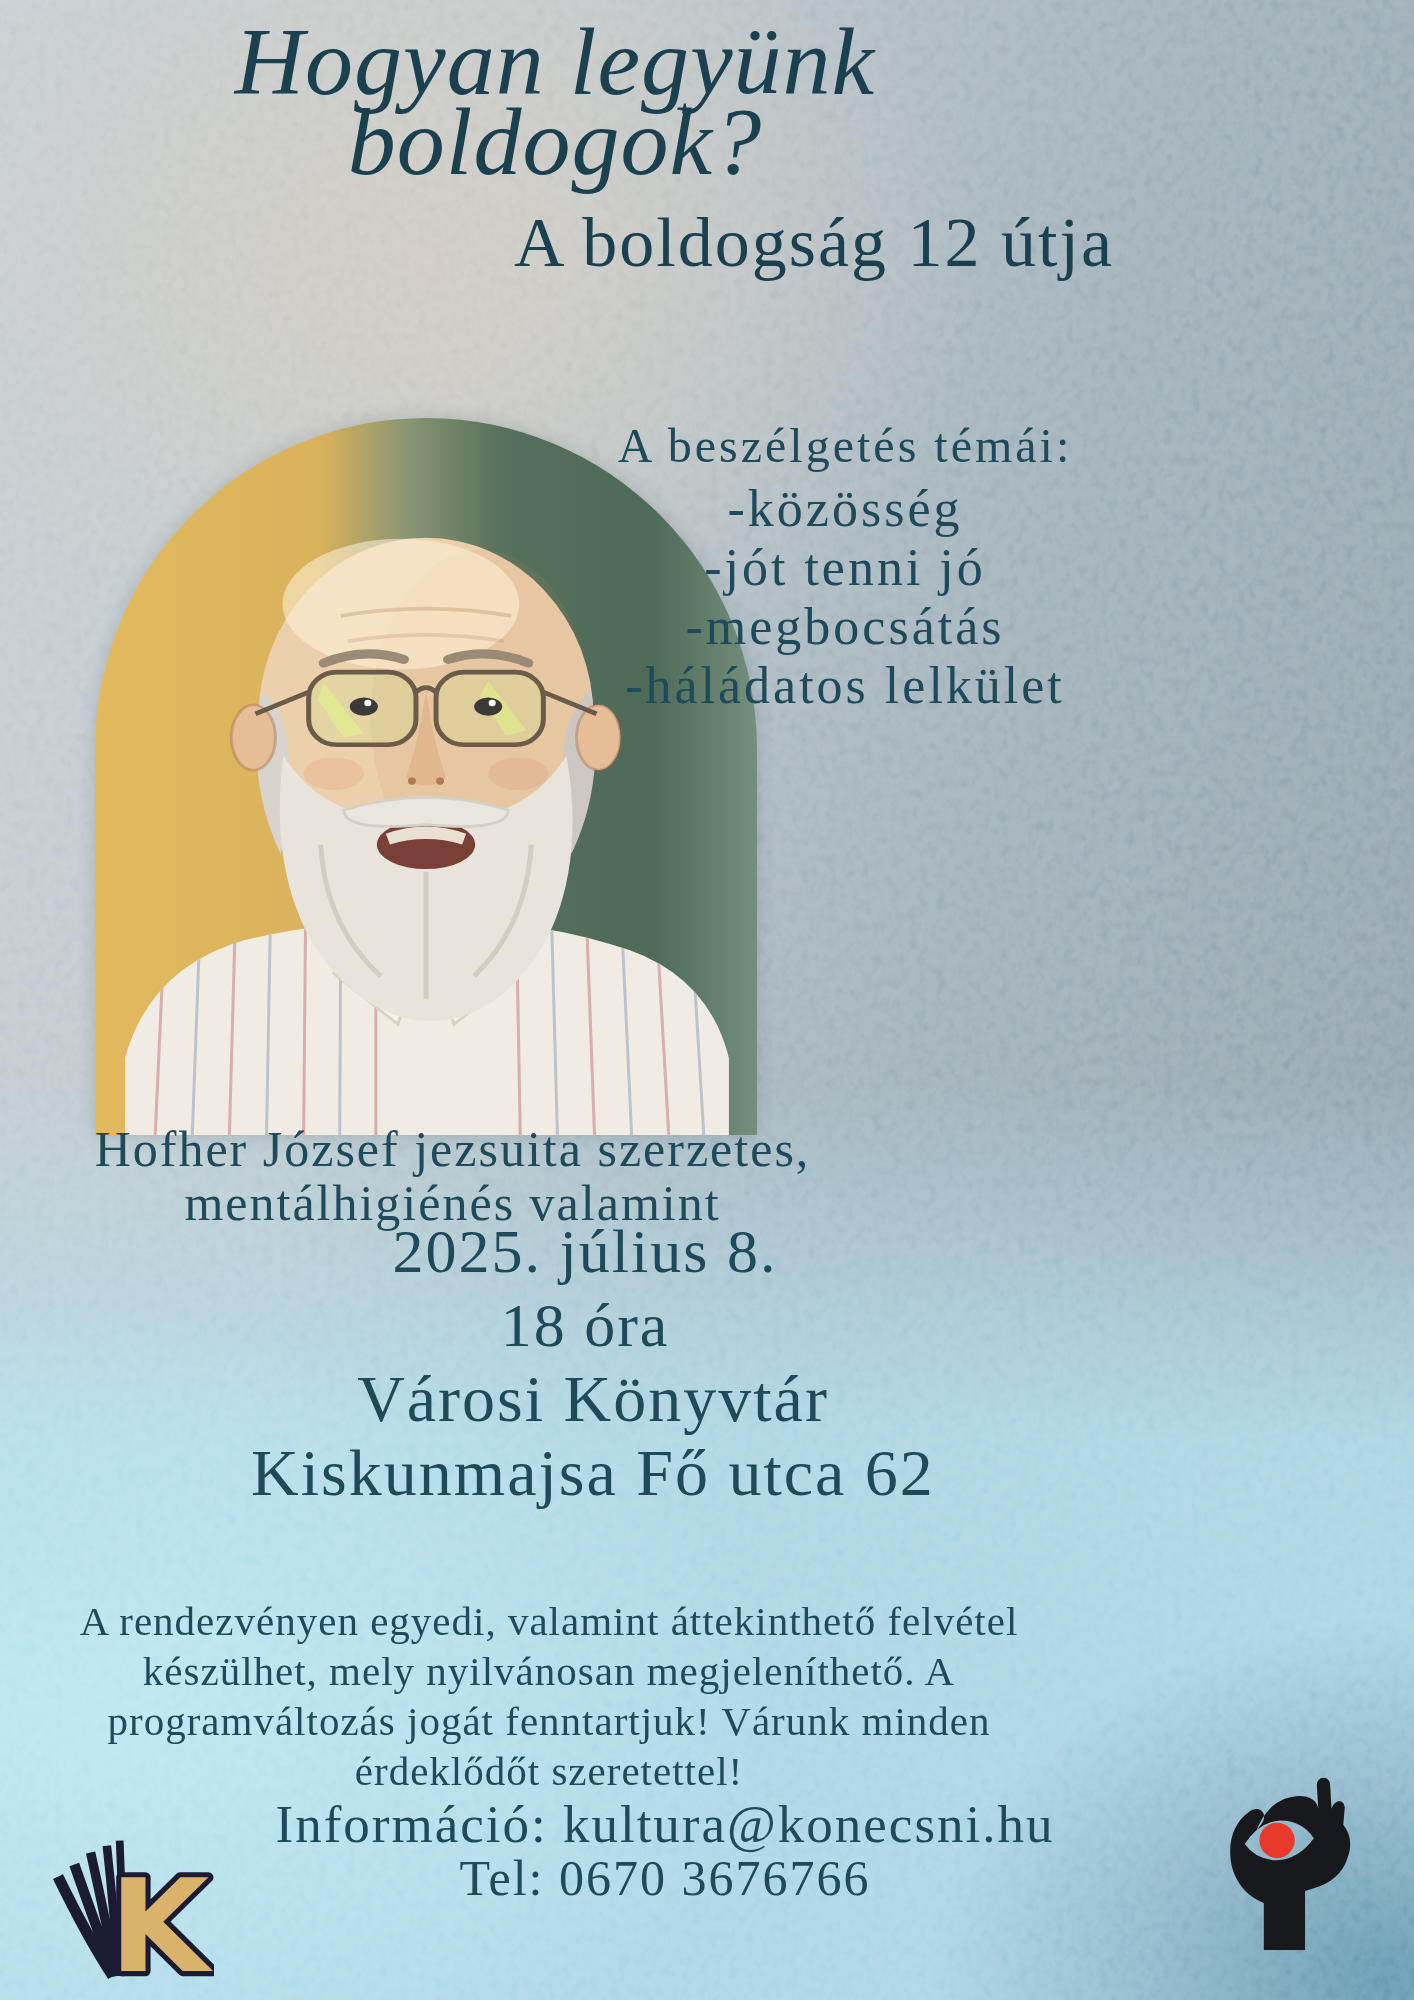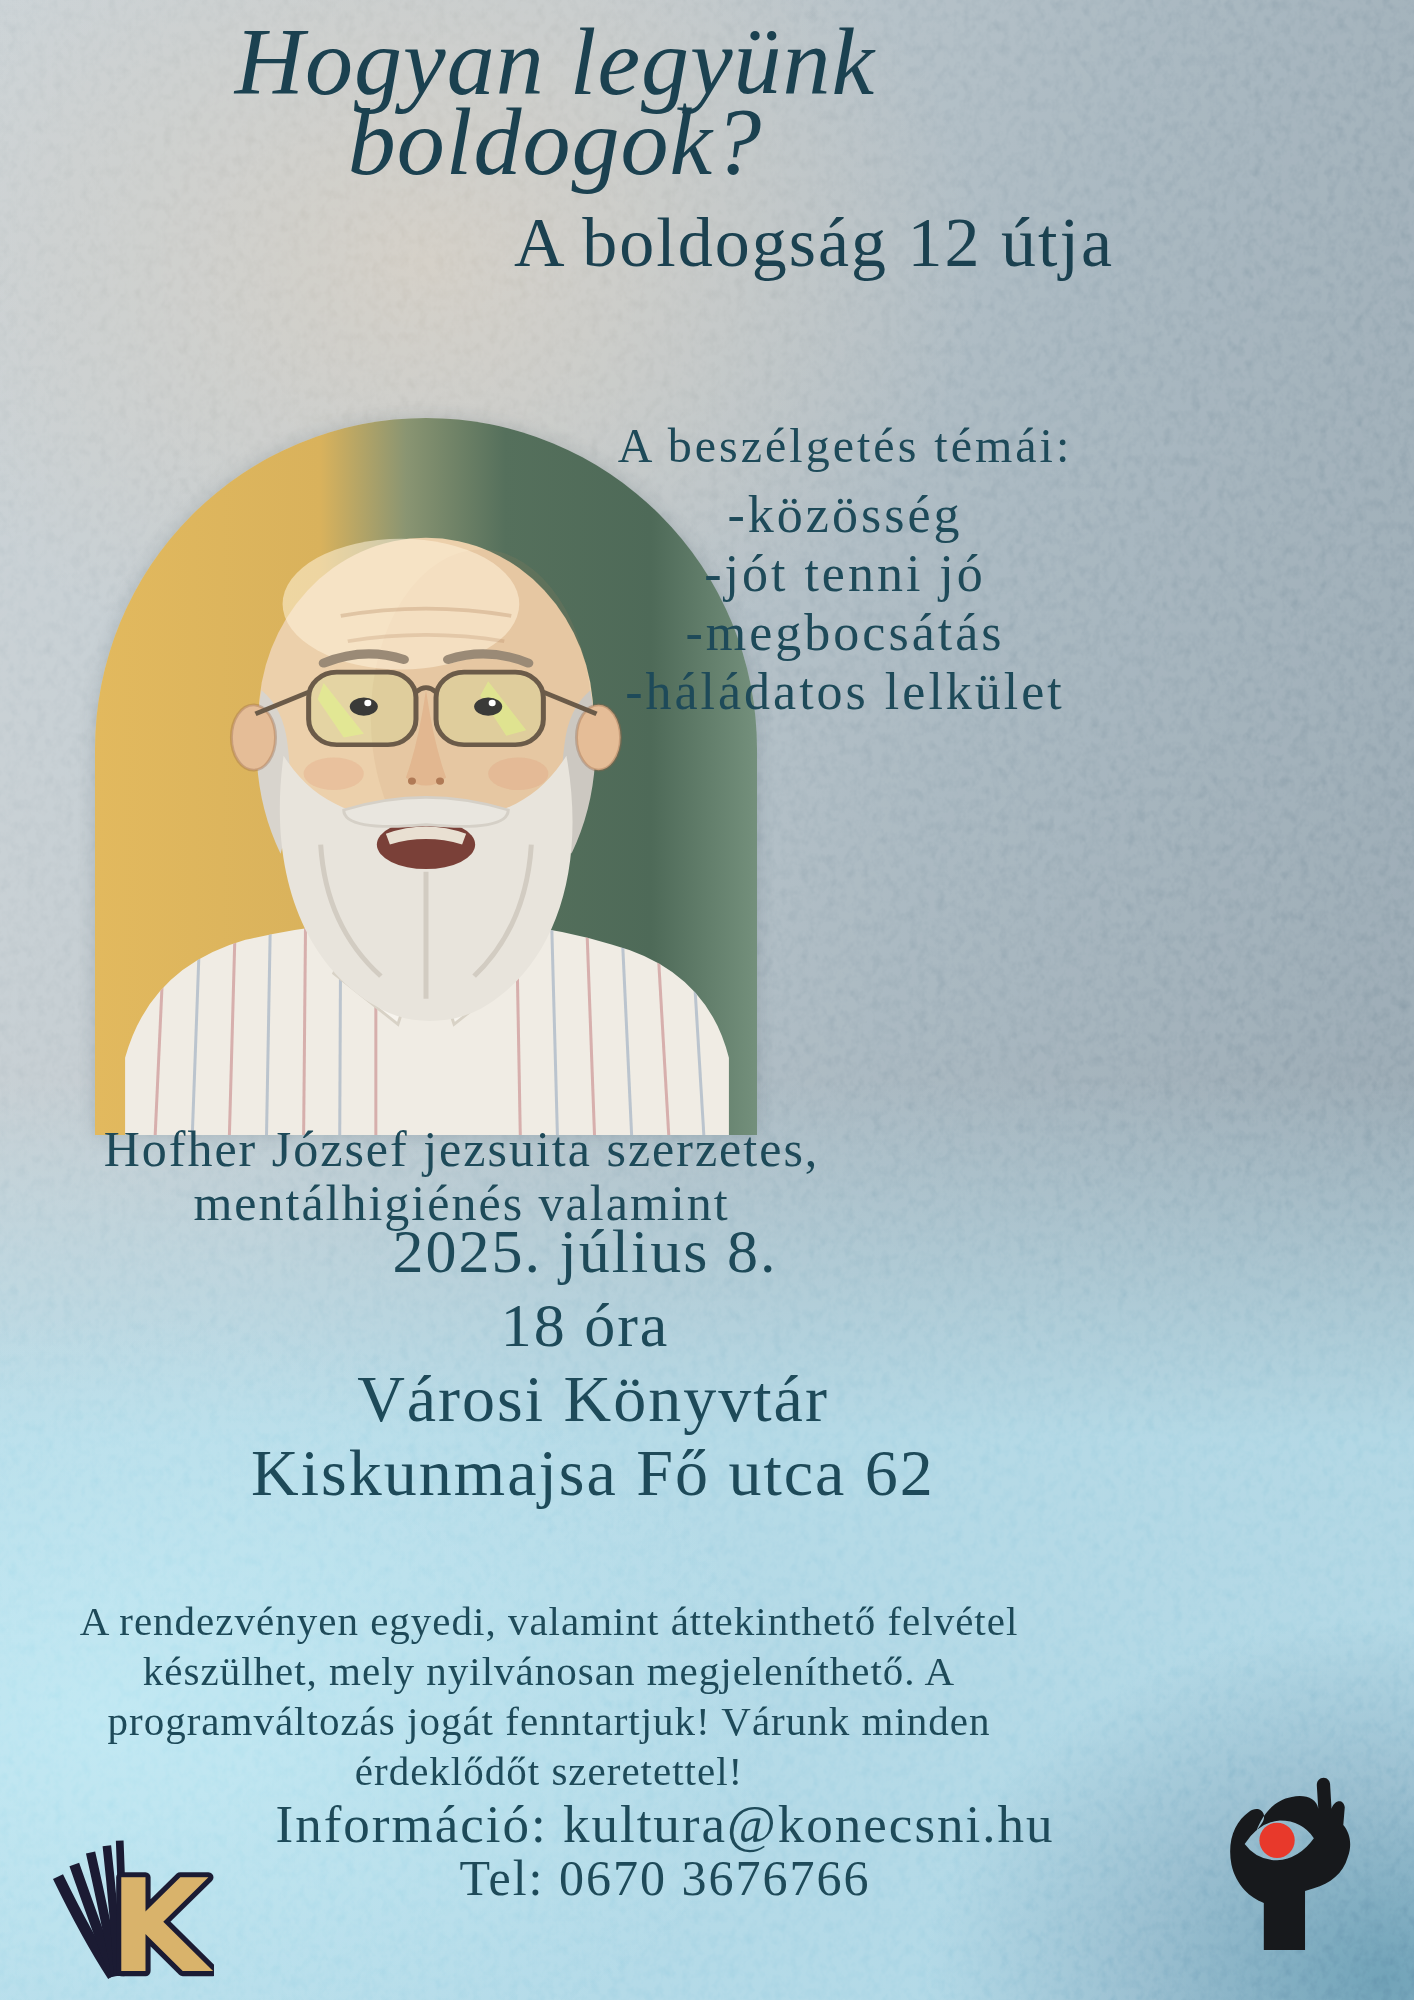--- a/index.html
+++ b/index.html
@@ -18,22 +18,22 @@
       linear-gradient(105deg, #bec8cd 0%, #b3bec4 30%, #93a6b1 60%, #7b8f9c 100%);
   }
   .texture{position:absolute;inset:0;width:100%;height:100%;opacity:.22;mix-blend-mode:overlay;pointer-events:none;}
   .abs{position:absolute;}
   .center{text-align:center;}
   .title{left:0;top:22px;width:1110px;font-size:96px;line-height:80px;letter-spacing:1px;color:#1b4150;font-style:italic;}
   .subtitle{left:0;top:203px;width:1114px;font-size:70px;letter-spacing:2px;color:#1b4150;text-align:right;}
   .portrait{left:95px;top:418px;width:662px;height:717px;border-radius:331px 331px 0 0;overflow:hidden;box-shadow:0 0 18px rgba(40,60,70,.18);}
   .portrait svg{display:block;width:100%;height:100%;}
   .topics{left:565px;top:418px;width:560px;font-size:48px;letter-spacing:3px;}
-  .topics .items{margin-top:12px;font-size:52px;line-height:59px;letter-spacing:3px;}
-  .speaker{left:0;top:1122px;width:905px;font-size:50px;line-height:54px;letter-spacing:2px;padding-left:9px;}
+  .topics .items{margin-top:6px;font-size:52px;line-height:59px;letter-spacing:3px;}
+  .speaker{left:0;top:1122px;width:905px;font-size:50px;line-height:54px;letter-spacing:2px;}
   .event{left:0;top:1214px;width:1170px;font-size:62px;line-height:74px;letter-spacing:2px;}
   .event .venue-line{font-size:66px;padding-left:16px;}
   .disclaimer{left:19px;top:1596px;width:1060px;font-size:41px;line-height:50px;letter-spacing:1px;}
   .contact{left:170px;top:1796px;width:990px;font-size:53px;line-height:56px;letter-spacing:2px;}
   .contact .tel-line{font-size:50px;line-height:52px;}
   .logo-left{left:34px;top:1800px;width:180px;height:196px;}
   .logo-right{left:1202px;top:1766px;width:156px;height:184px;}
   .logo-left svg,.logo-right svg{width:100%;height:100%;display:block;}
 </style>
 </head>

